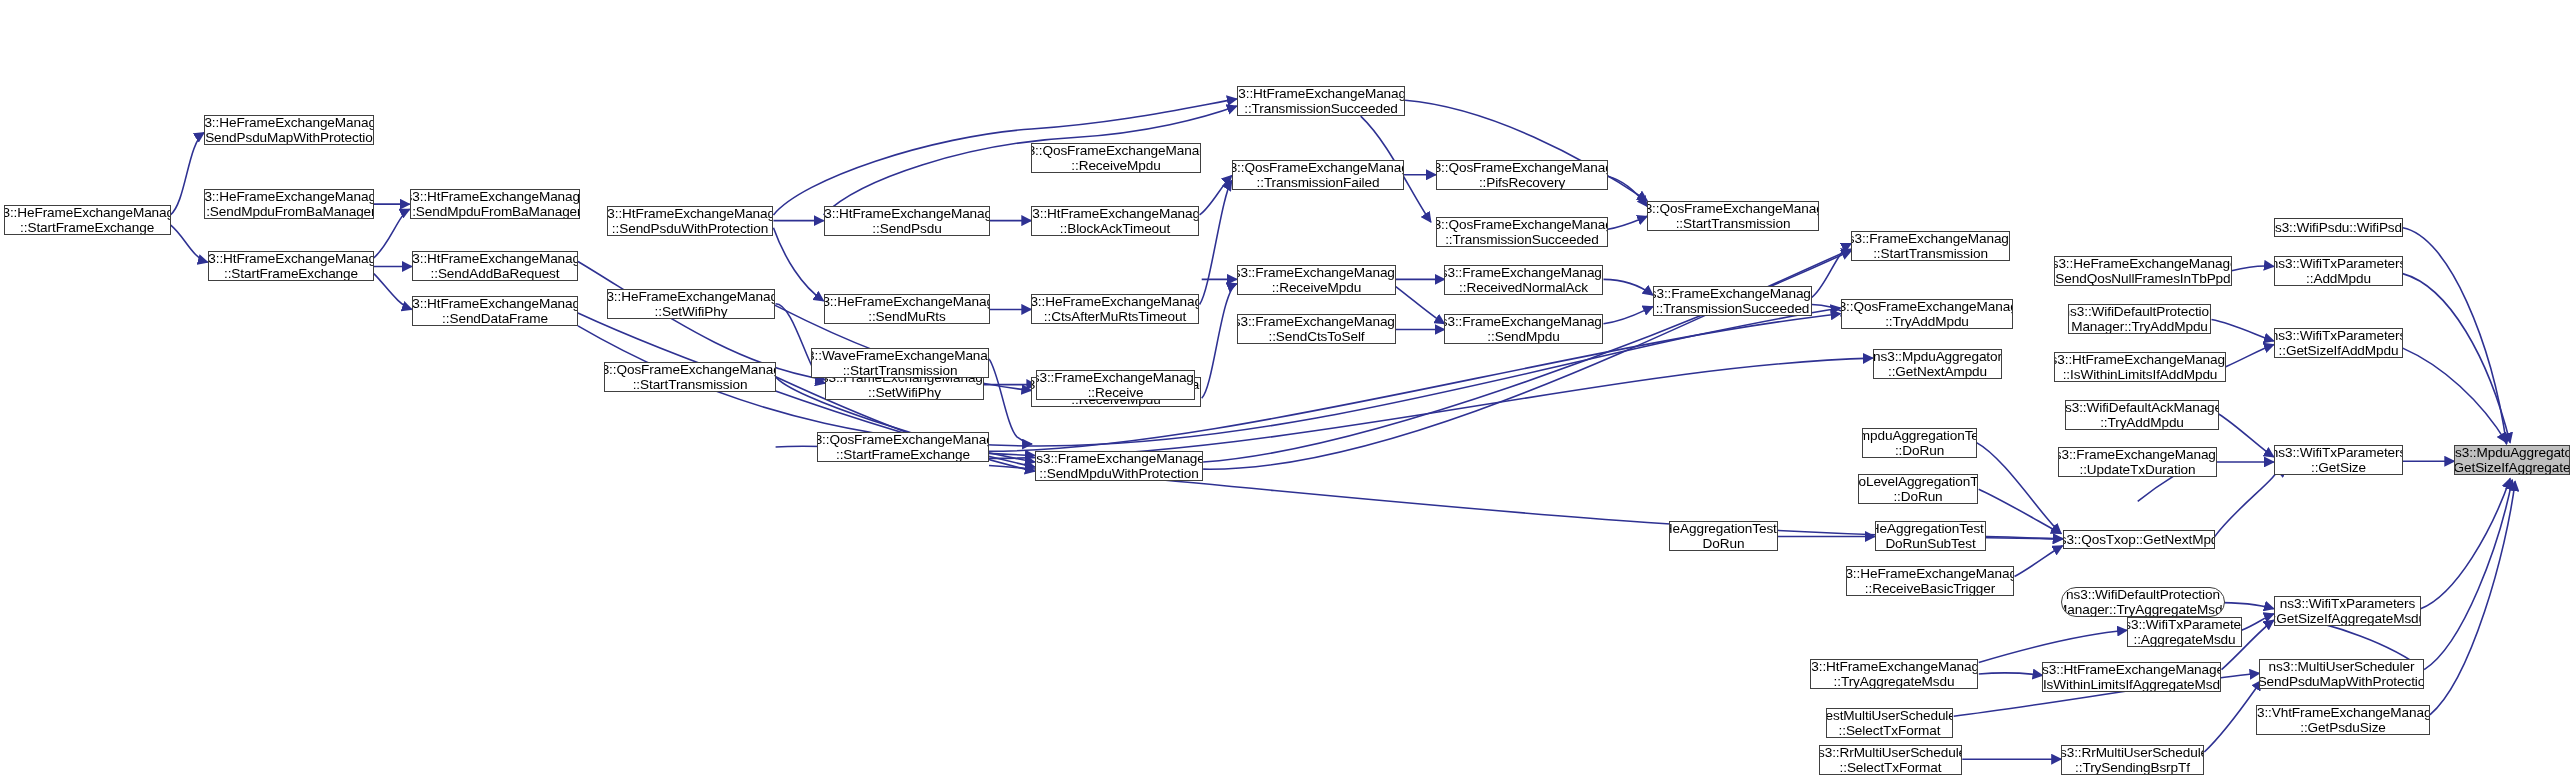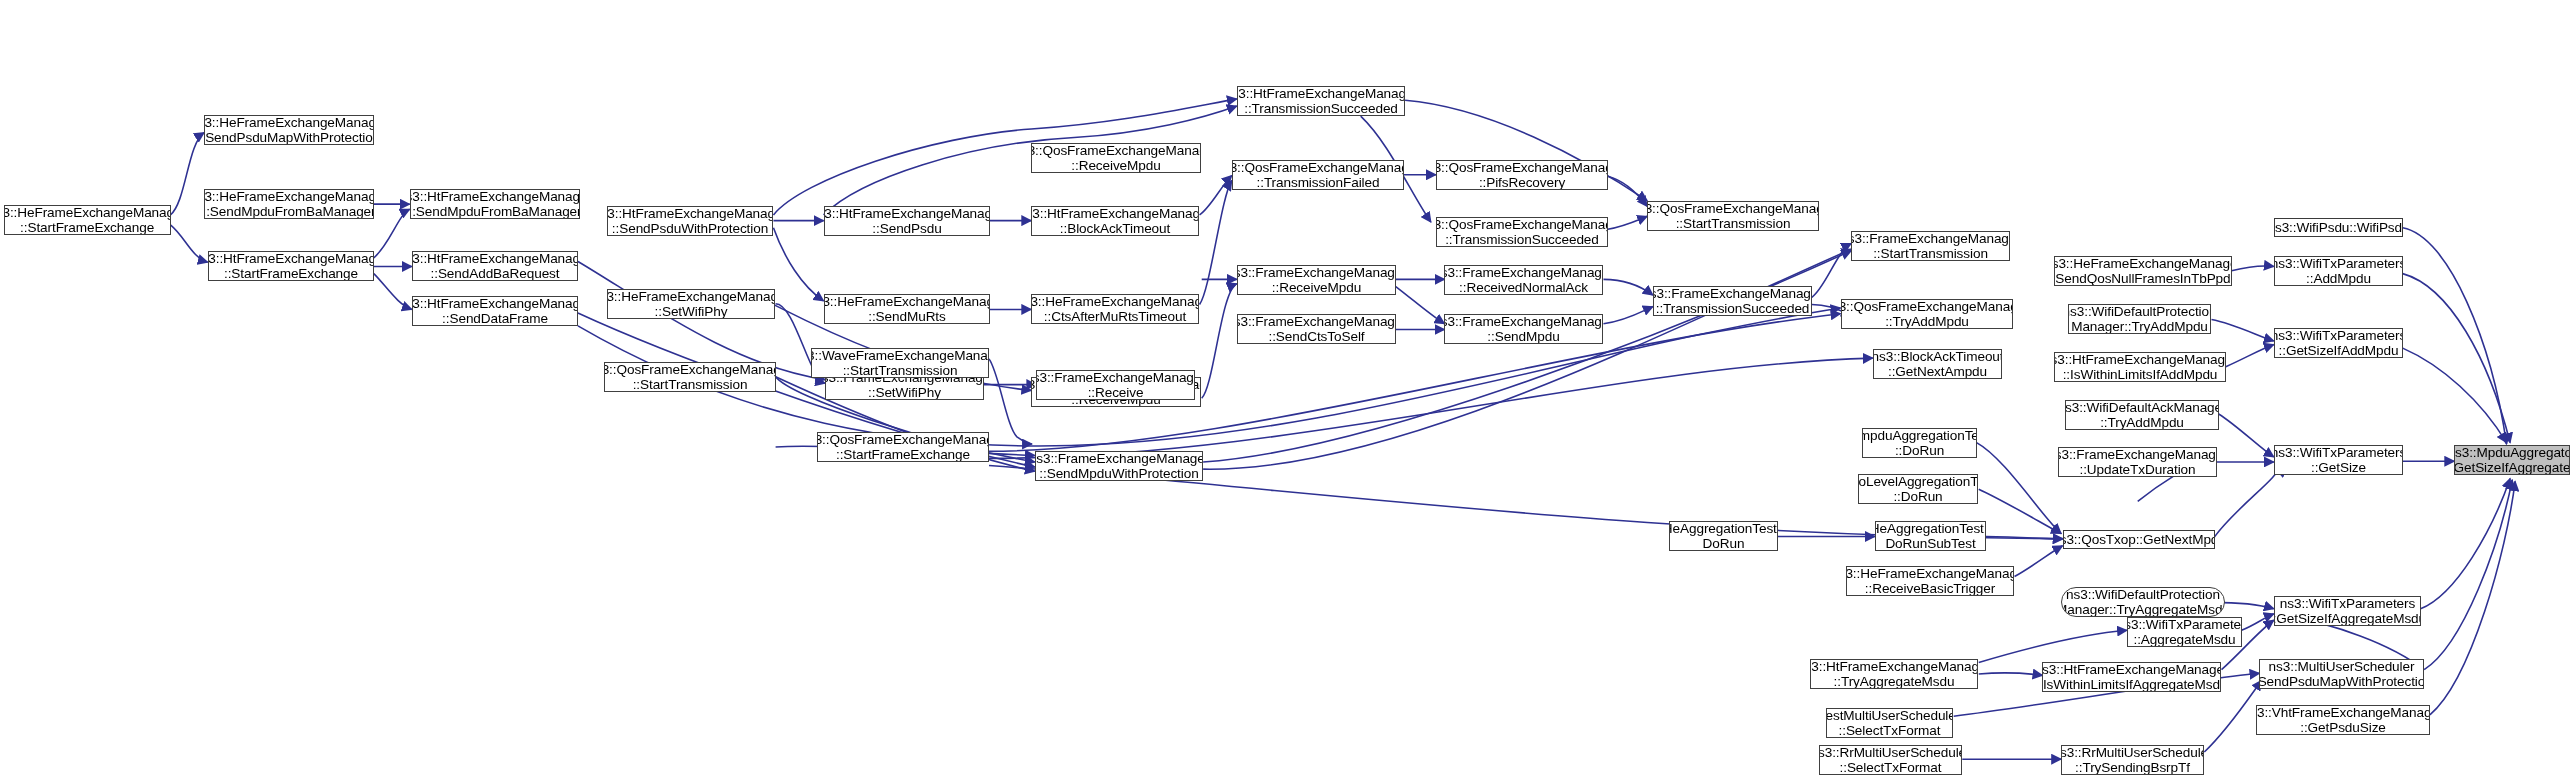--- a/index.html
+++ b/index.html
@@ -189,21 +189,21 @@
       <div class="node" style="left: 604px; top: 362px; width: 172px; height: 30px;">ns3::QosFrameExchangeManager
 ::StartTransmission</div>
       <div class="node" style="left: 811px; top: 348px; width: 178px; height: 30px;">ns3::WaveFrameExchangeManager
 ::StartTransmission</div>
       <div class="node" style="left: 817px; top: 432px; width: 172px; height: 30px;">ns3::QosFrameExchangeManager
 ::StartFrameExchange</div>
       <div class="node" style="left: 1851px; top: 231px; width: 159px; height: 30px;">ns3::FrameExchangeManager
 ::StartTransmission</div>
       <div class="node" style="left: 1841px; top: 299px; width: 172px; height: 30px;">ns3::QosFrameExchangeManager
 ::TryAddMpdu</div>
-      <div class="node" style="left: 1873px; top: 349px; width: 129px; height: 30px;">ns3::BlockAckTimeout
+      <div class="node" style="left: 1873px; top: 349px; width: 129px; height: 30px;">ns3::MpduAggregator
 ::GetNextAmpdu</div>
       <div class="node" style="left: 2054px; top: 256px; width: 178px; height: 30px;">ns3::HeFrameExchangeManager
 ::SendQosNullFramesInTbPpdu</div>
       <div class="node" style="left: 2068px; top: 304px; width: 143px; height: 30px;">ns3::WifiDefaultProtection
 Manager::TryAddMpdu</div>
       <div class="node" style="left: 2054px; top: 352px; width: 172px; height: 30px;">ns3::HtFrameExchangeManager
 ::IsWithinLimitsIfAddMpdu</div>
       <div class="node" style="left: 2065px; top: 400px; width: 154px; height: 30px;">ns3::WifiDefaultAckManager
 ::TryAddMpdu</div>
       <div class="node" style="left: 2058px; top: 447px; width: 159px; height: 30px;">ns3::FrameExchangeManager

